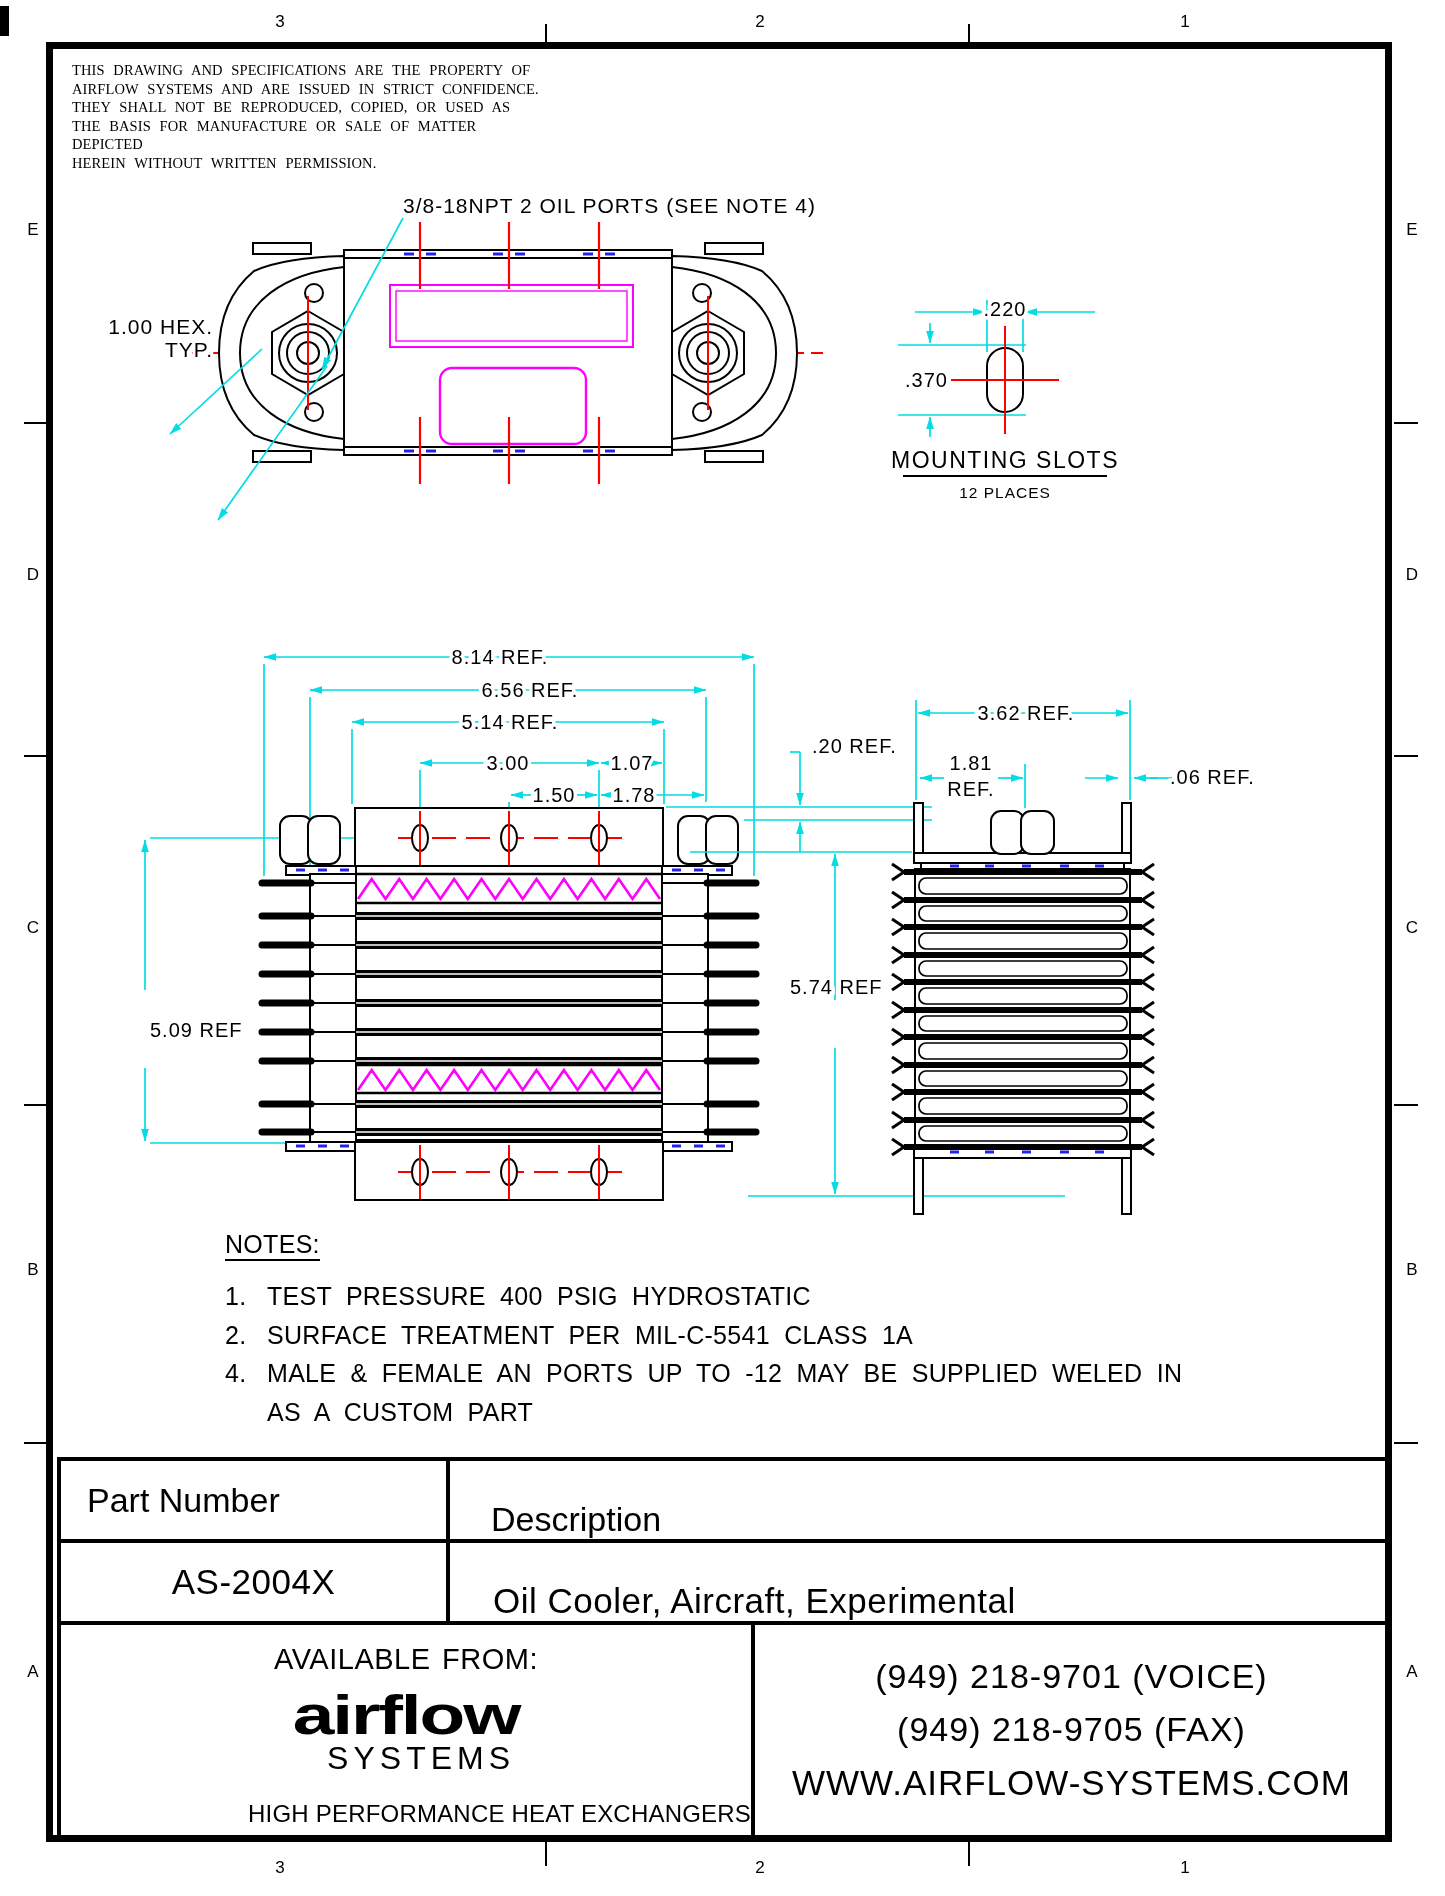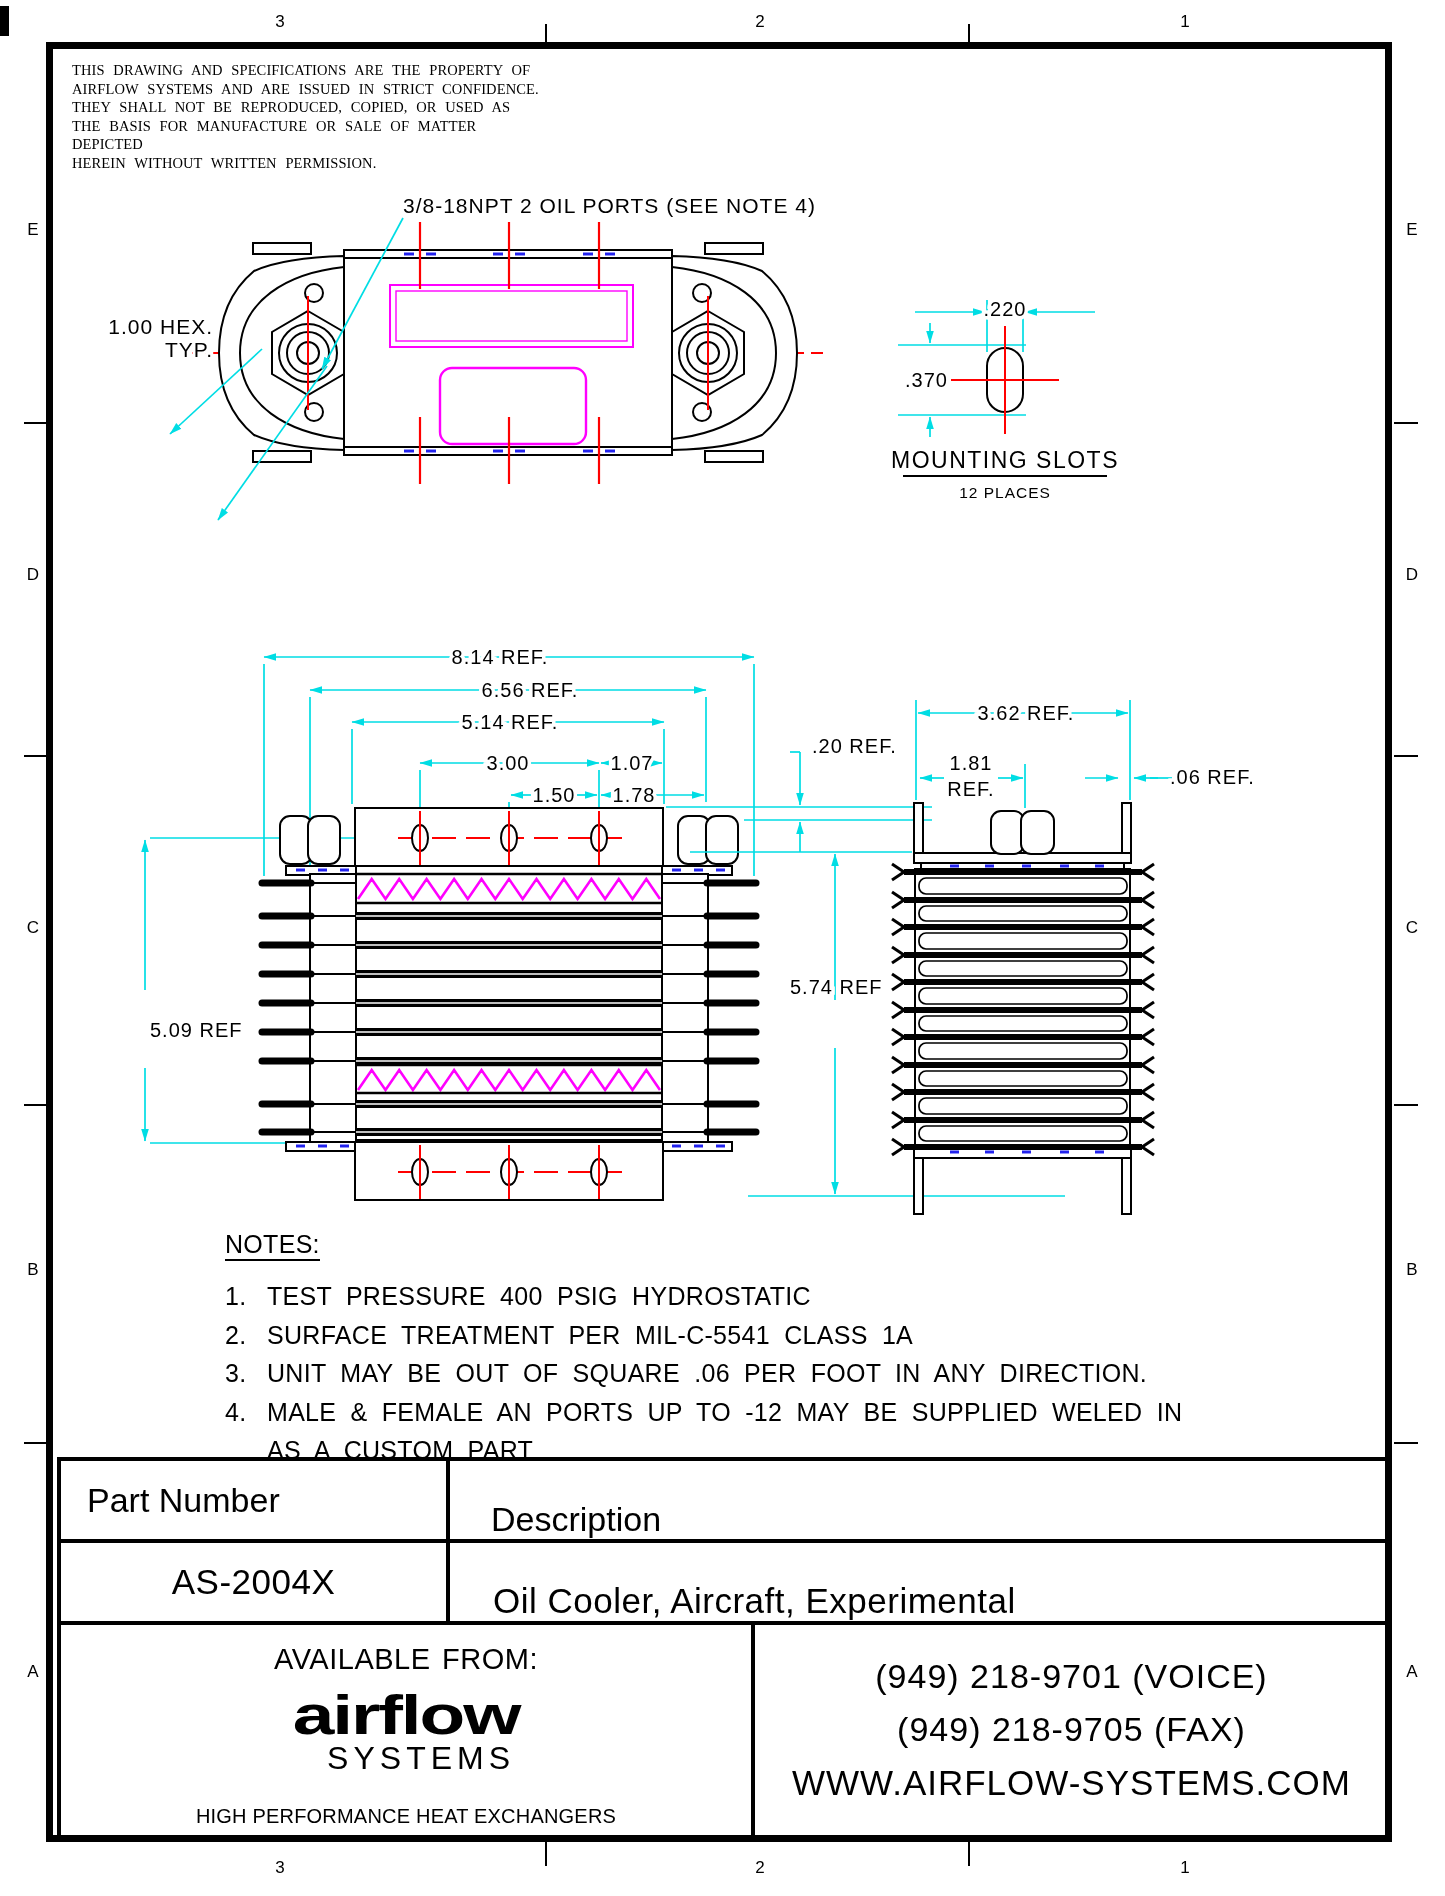--- a/index.html
+++ b/index.html
@@ -38,21 +38,21 @@
   .tb-desc{font-size:35px;padding-left:28px;letter-spacing:.5px;}
   .fb{position:absolute;left:57px;top:1621px;width:1335px;height:221px;box-sizing:border-box;
       border:4px solid #000;border-top-width:0;display:flex;}
   .fb-left{width:694px;border-right:4px solid #000;box-sizing:border-box;position:relative;text-align:center;}
   .fb-right{flex:1;display:flex;flex-direction:column;justify-content:center;align-items:center;gap:14px;}
   .avail{font-size:29px;letter-spacing:.5px;margin-top:22px;word-spacing:3px;}
   .logo-wrap{display:inline-block;margin-top:2px;line-height:1;}
   .logo-word{font-size:72px;font-weight:900;letter-spacing:-2px;transform:scaleY(.78) scaleX(1.04);
              transform-origin:center;display:block;}
   .logo-sub{display:block;text-align:right;font-size:32px;font-weight:400;letter-spacing:5px;margin-top:-8px;}
-  .tagline{position:absolute;left:0;right:0;bottom:10px;font-size:20px;letter-spacing:.2px;white-space:nowrap;}
+  .tagline{position:absolute;left:0;right:0;bottom:10px;font-size:24px;letter-spacing:.2px;white-space:nowrap;text-align:right;}
   .phone{font-size:34px;letter-spacing:1px;white-space:nowrap;}
   .site{font-size:35px;letter-spacing:1px;white-space:nowrap;}
 </style>
 </head>
 <body>
 
 <div class="sheet">
   <div class="edge-mark"></div>
   <div class="frame"></div>
 
@@ -450,21 +450,20 @@
         <line x1="605" y1="254" x2="615" y2="254" stroke="#2222ee" stroke-width="3"></line>
         <line x1="583" y1="451" x2="593" y2="451" stroke="#2222ee" stroke-width="3"></line>
         <line x1="605" y1="451" x2="615" y2="451" stroke="#2222ee" stroke-width="3"></line>
       </g>
   </svg>
 
   <div class="notes">
     <div class="notes-heading">NOTES:</div>
     <div class="note-line"><span class="note-num">1.</span><span>TEST PRESSURE 400 PSIG HYDROSTATIC</span></div>
     <div class="note-line"><span class="note-num">2.</span><span>SURFACE TREATMENT PER MIL-C-5541 CLASS 1A</span></div>
-    <div class="note-line"><span class="note-num">3.</span><span>UNIT MAY BE OUT OF SQUARE .06 PER FOOT IN ANY DIRECTION.</span></div>
     <div class="note-line"><span class="note-num">4.</span><span>MALE &amp; FEMALE AN PORTS UP TO -12 MAY BE SUPPLIED WELED IN</span></div>
     <div class="note-line note-cont">AS A CUSTOM PART</div>
   </div>
 
   <div class="tb">
     <div class="tb-row hdr">
       <div class="tb-c1">
         <span class="tb-label">Part Number</span>
       </div>
       <div class="tb-c2">

